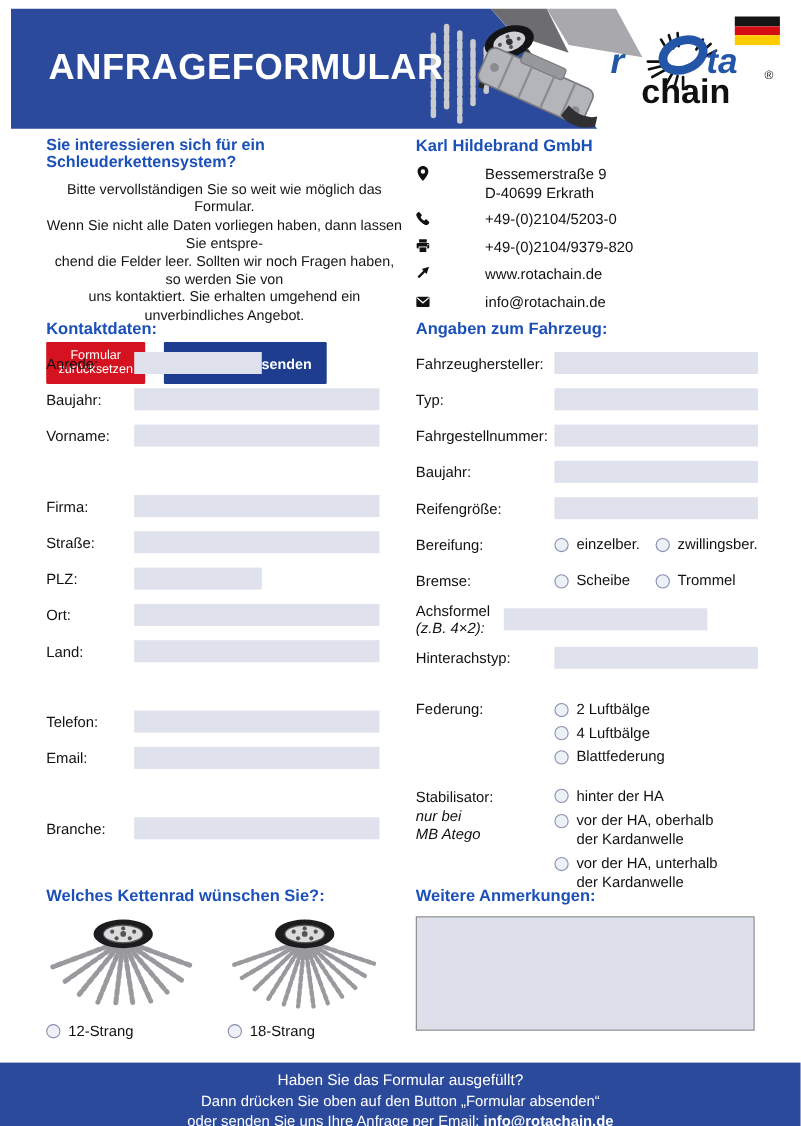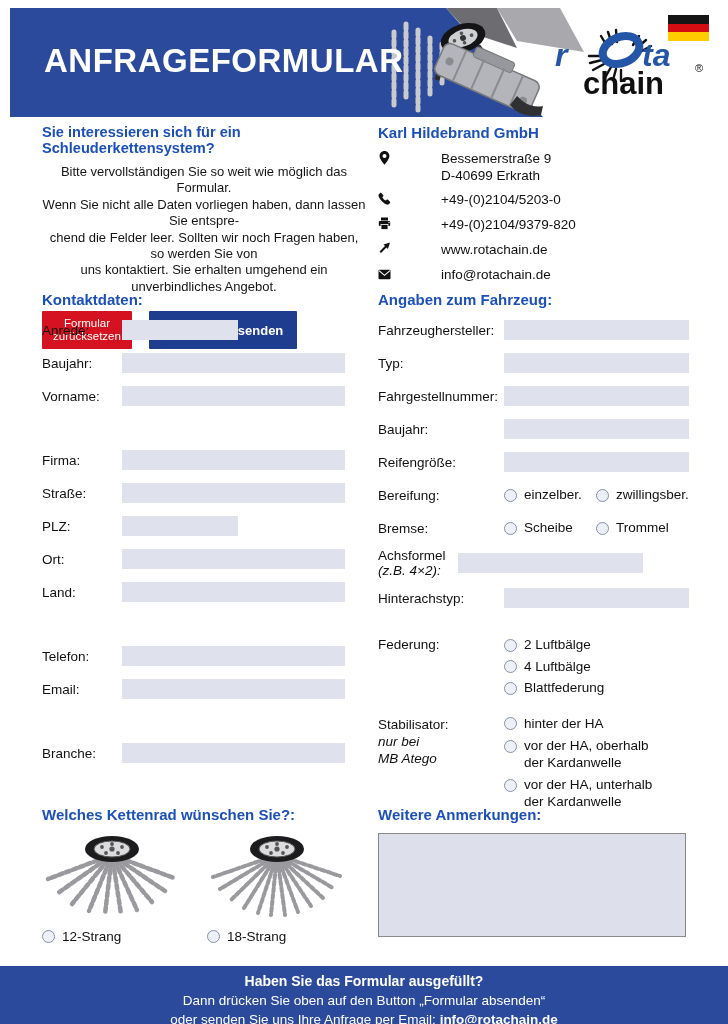--- a/index.html
+++ b/index.html
@@ -69,21 +69,21 @@
   .kfigs { display:flex; margin-top:7px; }
   .kfig { width:170px; }
   .kopt { display:flex; align-items:center; margin-top:8px; font-size:13.5px; }
   
   .anm-box { margin-top:9px; width:308px; height:104px; background:#dde0ea;
              border:1px solid #8a8a8a; resize:none; outline:none;
              font-family:"Liberation Sans", sans-serif; font-size:13px; padding:4px 6px; }
   
   .footer { position:absolute; left:0; top:966px; width:728px; height:58px;
             background:#2b4a9c; color:#fff; text-align:center; padding-top:6px; }
-  .footer .f1 { font-weight:bold; font-size:14px; line-height:19px; }
+  .footer .f1 { font-weight:normal; font-size:14px; line-height:19px; }
   .footer .f2, .footer .f3 { font-size:13.5px; line-height:19px; }
   .footer .femail { font-weight:bold; }
 </style>
 </head>
 <body>
 
 <div class="page">
 
   <svg class="hdr-svg" width="728" height="125" viewBox="0 0 728 125">
 

